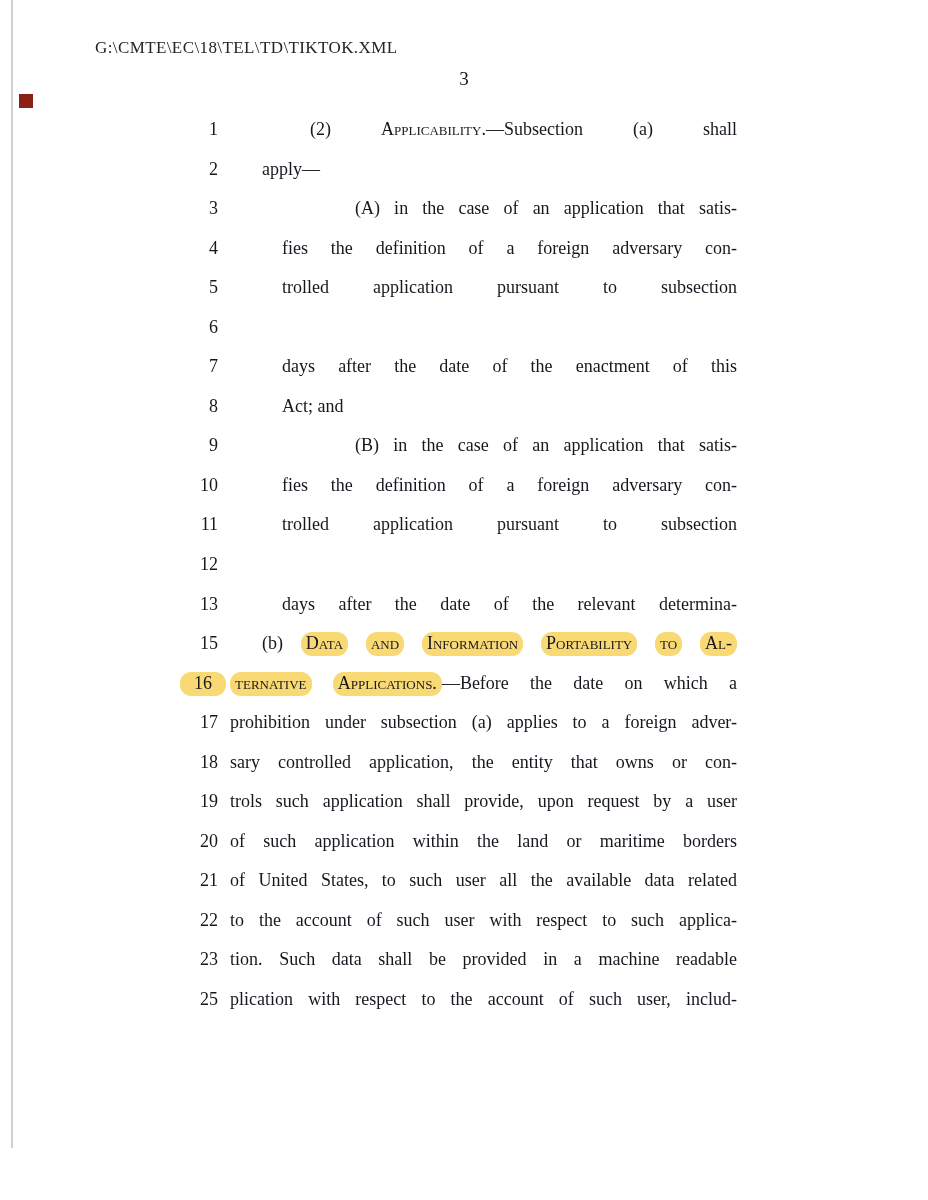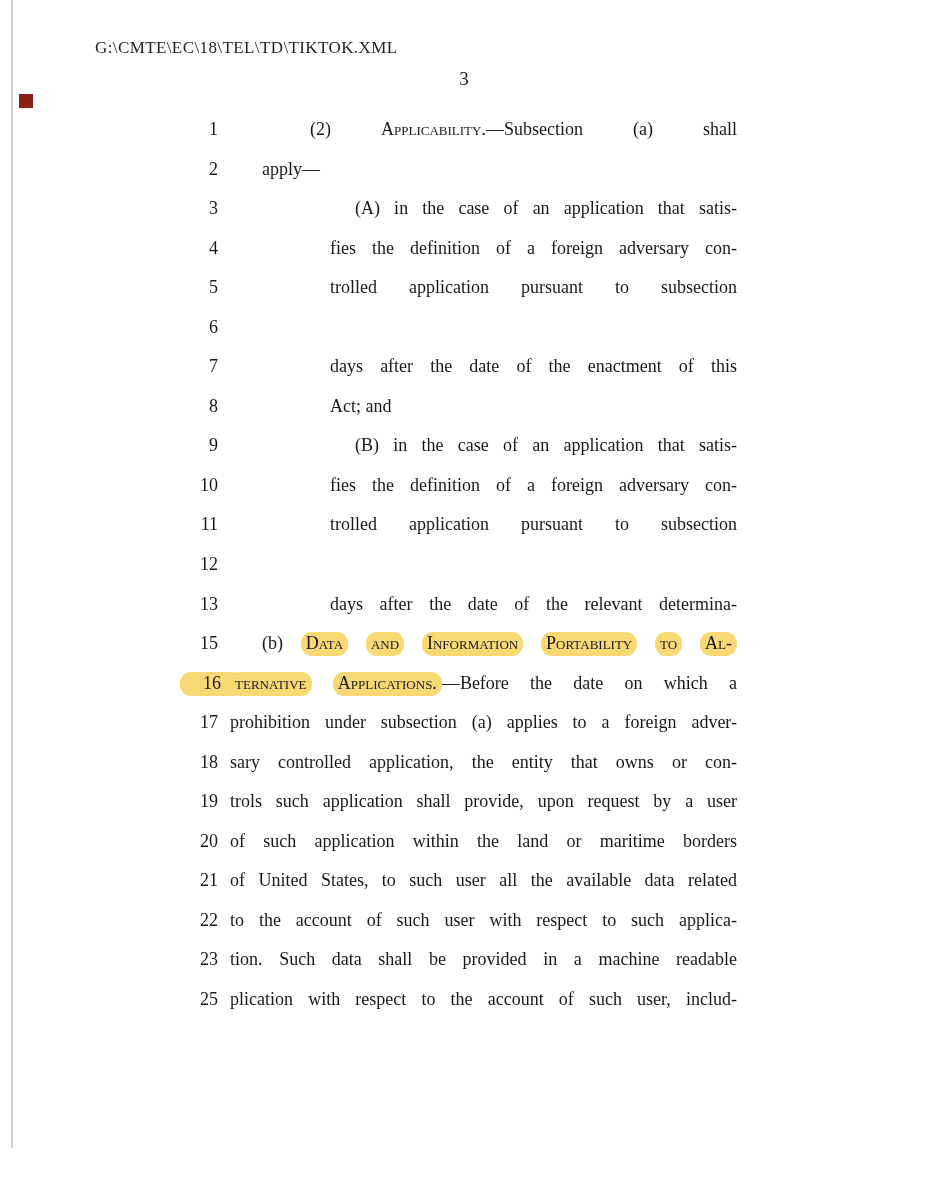--- a/index.html
+++ b/index.html
@@ -10,26 +10,26 @@
   .hdr{position:absolute;left:95px;top:38px;font-size:17px;letter-spacing:.4px;color:#23232b;white-space:pre;}
   .pgnum{position:absolute;left:440px;top:68px;width:48px;text-align:center;font-size:19px;}
   .body-lines{position:absolute;left:180px;top:110px;right:191px;}
   .line{display:flex;height:39.55px;line-height:39.55px;font-size:18px;overflow:visible;}
   .num{width:38px;text-align:right;flex:none;}
   .txt{flex:1;}
   .just{text-align:justify;text-align-last:justify;}
   .i0{margin-left:12px;}
   .i1{margin-left:44px;}
   .i2f{margin-left:92px;}
-  .i3c{margin-left:112px;}
+  .i3c{margin-left:64px;}
   .i3f{margin-left:137px;}
   .sc{font-variant:small-caps;}
   .hl{background:var(--hl,#f8d974);border-radius:11px;padding:1px 5px 3px;
       box-decoration-break:clone;-webkit-box-decoration-break:clone;}
-  .num .hl{padding:1px 23px 3px;}
+  .num .hl{padding:1px 14px 3px;}
   .ftr{position:absolute;left:95px;top:1126px;font-family:"Liberation Sans",sans-serif;
        font-size:13.5px;color:#2b2b2b;line-height:17px;white-space:pre;}
   .ftr-row{position:relative;}
   .code{position:absolute;left:235px;top:0;margin-left:36px;}
 </style>
 </head>
 <body>
 
 <div class="page">
   <div class="edge-line"></div>

